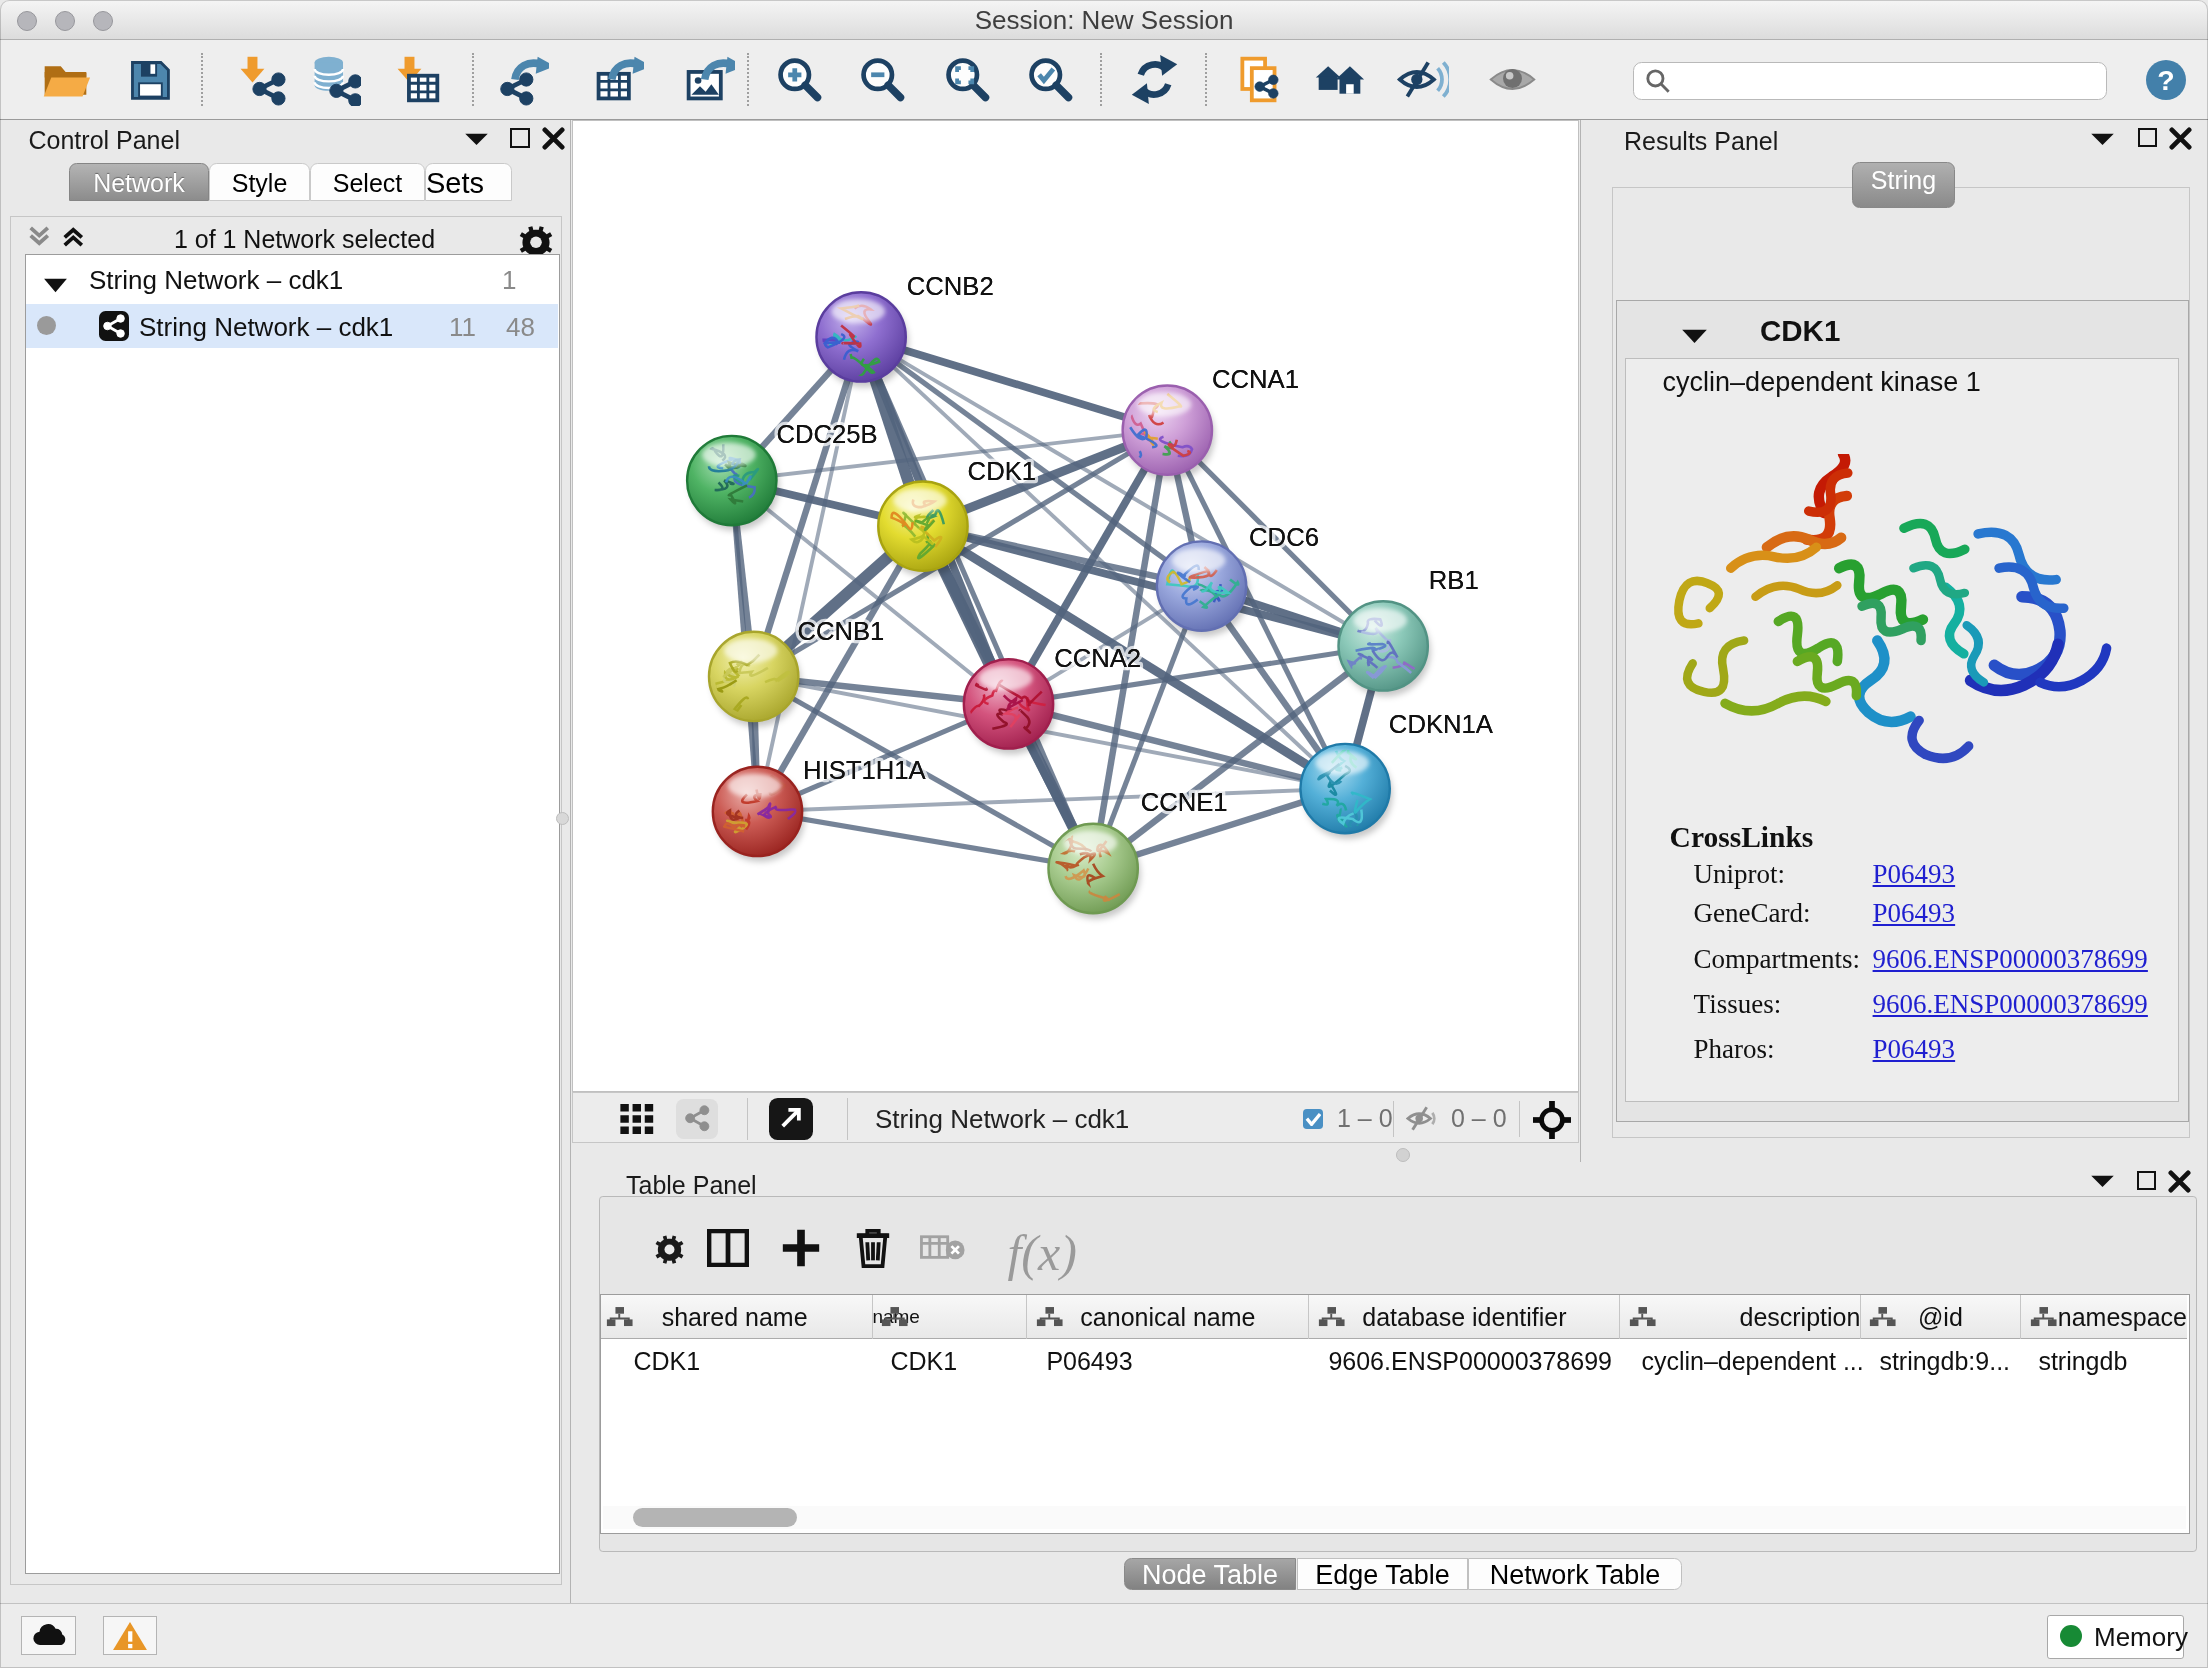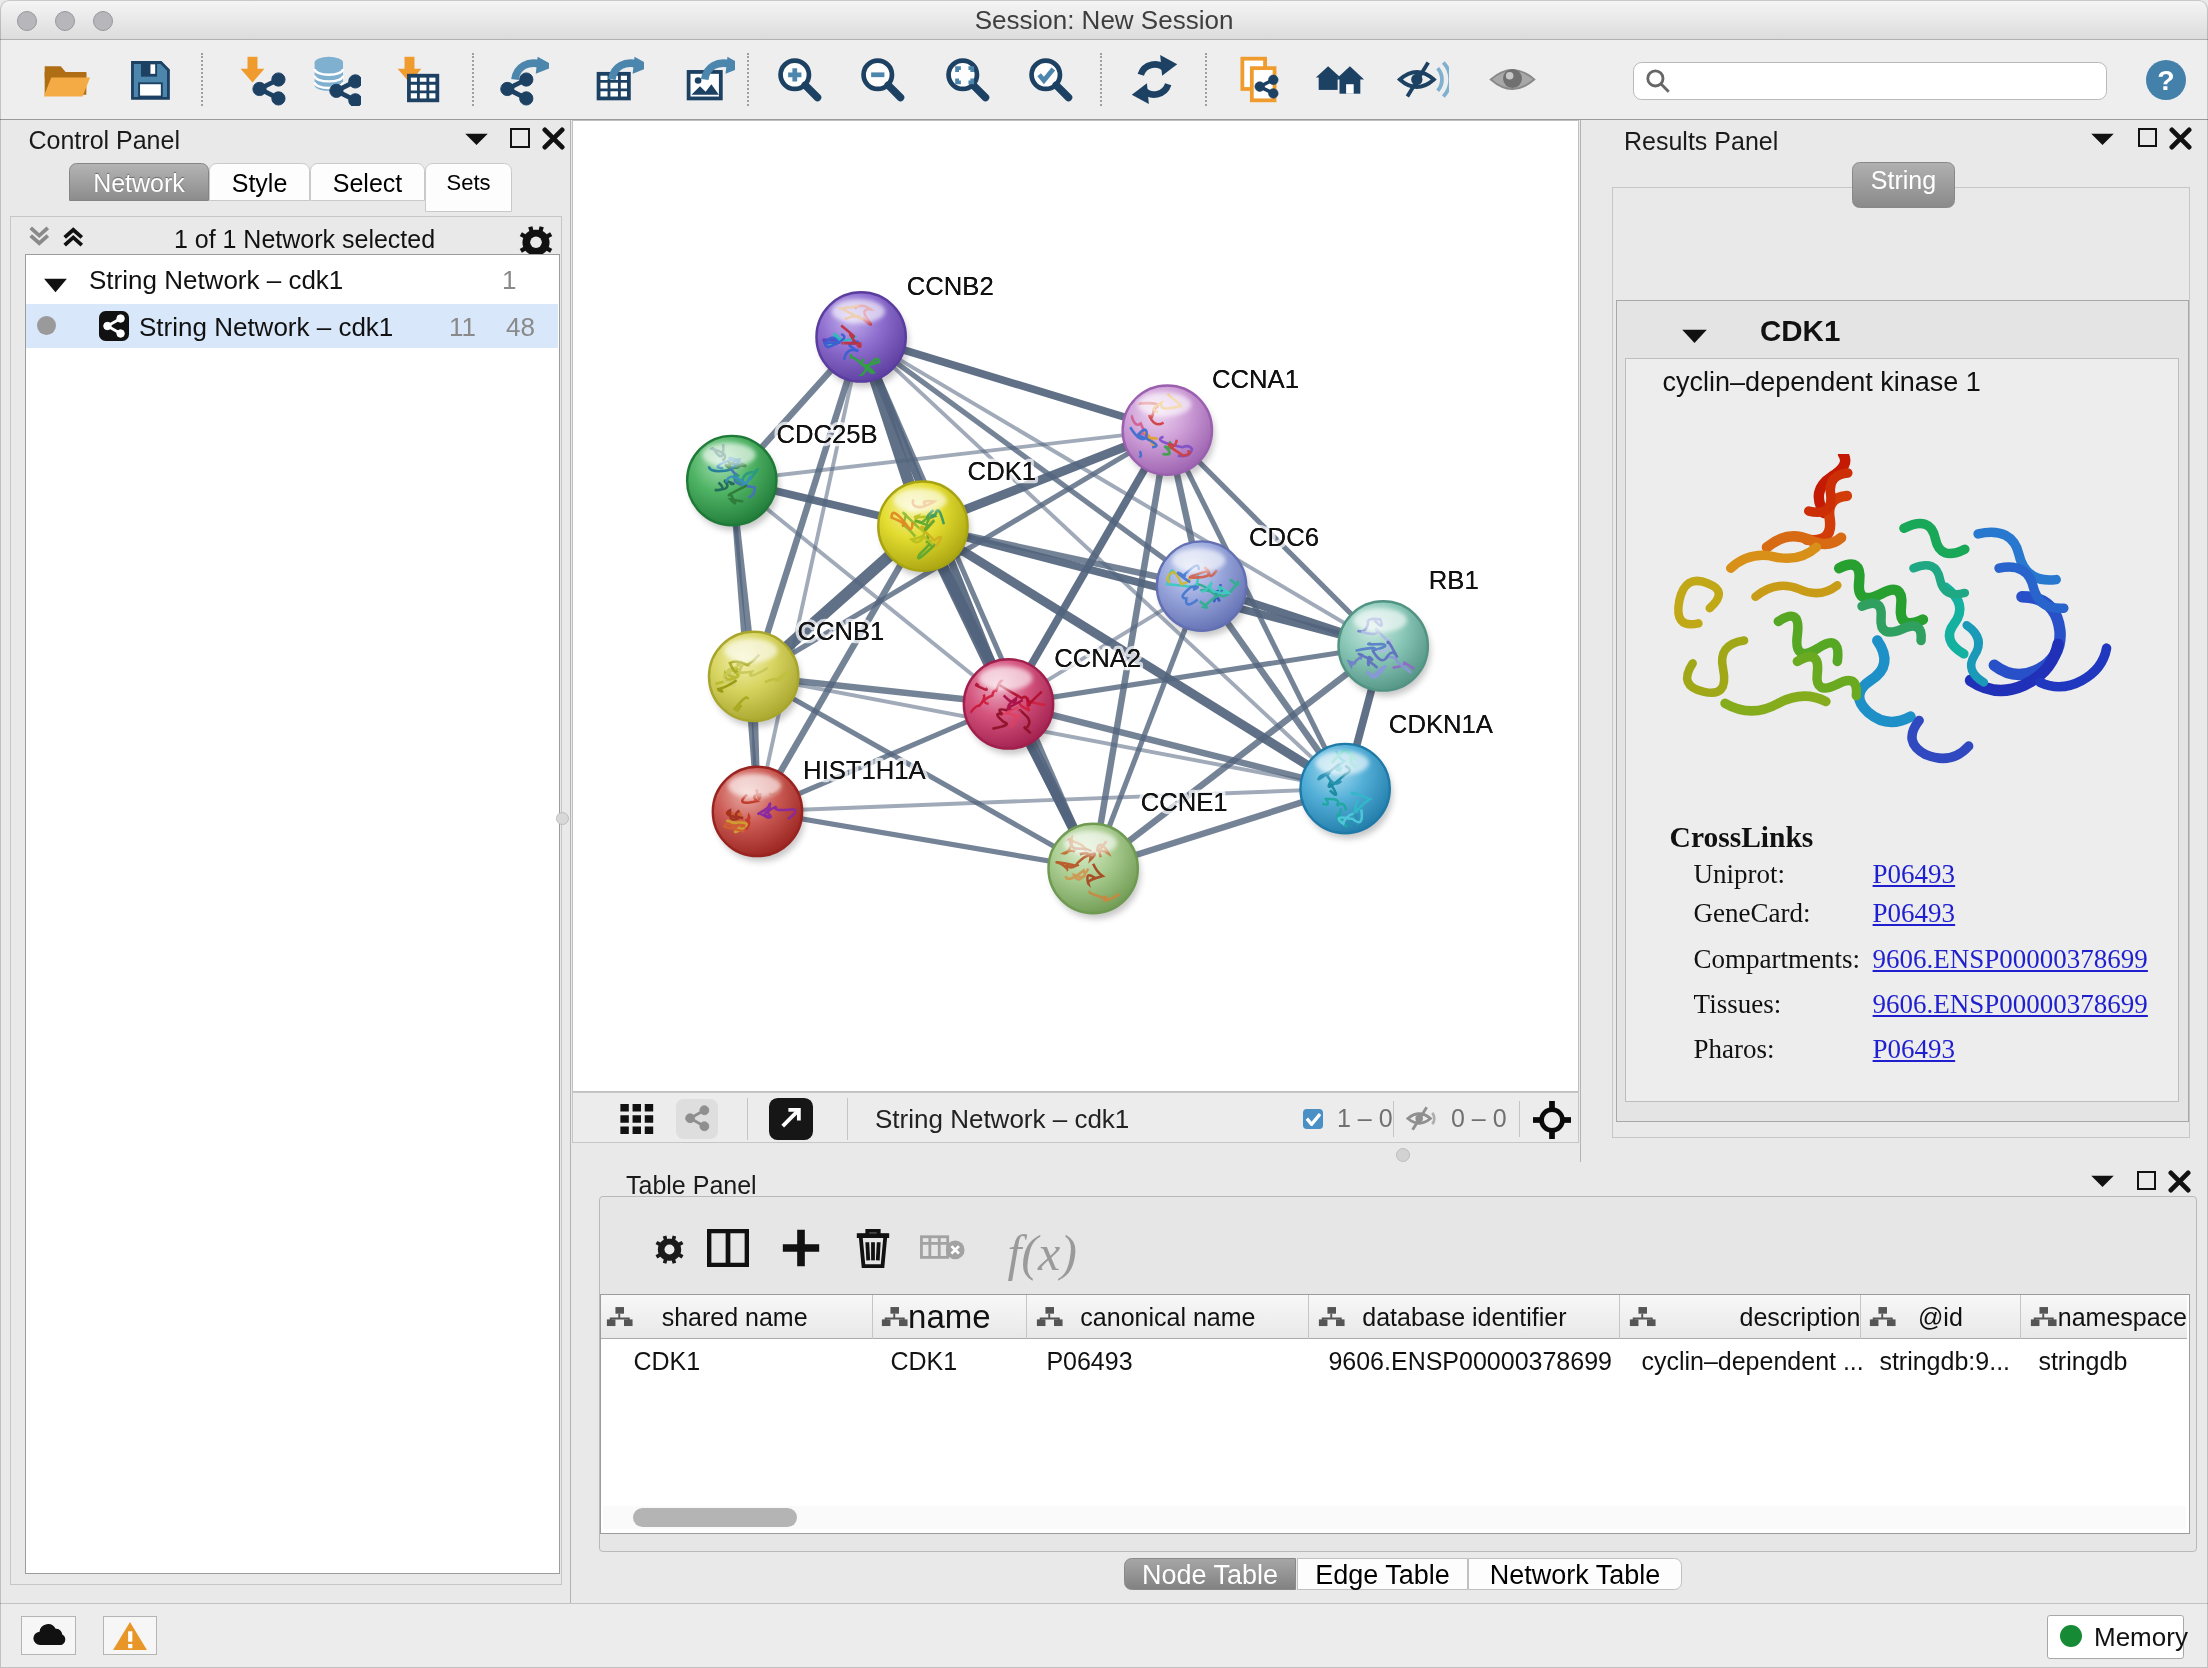--- a/index.html
+++ b/index.html
@@ -173,21 +173,21 @@
       <polygon points="1,3 25,3 13,15" fill="#111"></polygon>
     </svg>
  <div class="abs" style="left:510px;top:7.6px;width:20px;height:20px;border:2.9px solid #111"></div>
  <svg class="abs" style="left:542px;top:6.7px" width="23" height="23" viewBox="0 0 24 24">
       <path d="M3,3 L21,21 M21,3 L3,21" stroke="#111" stroke-width="5" stroke-linecap="round"></path>
     </svg>
 
  <div class="abs" style="left:69px;top:43px;width:140px;height:38px;background:linear-gradient(#b4b4b4,#8c8c8c);border:1px solid #858585;border-radius:7.6px 7.6px 0 0;color:#fff;font-size:25px;text-align:center;line-height:38px;text-shadow:0 -1px 1px #666">Network</div>
  <div class="abs" style="left:209px;top:43px;width:101px;height:38px;background:#fdfdfd;border:1px solid #c9c9c9;border-radius:7.6px 7.6px 0 0;font-size:25px;text-align:center;line-height:38px">Style</div>
  <div class="abs" style="left:310px;top:43px;width:115px;height:38px;background:#fdfdfd;border:1px solid #c9c9c9;border-radius:7.6px 7.6px 0 0;font-size:25px;text-align:center;line-height:38px">Select</div>
- <div class="abs" style="left:425px;top:43px;width:87px;height:49px;background:#fdfdfd;border:1px solid #c9c9c9;border-radius:7.6px 7.6px 0 0;font-size:22px;text-align:center;line-height:38px">Sets</div>
+ <div class="abs" style="left:425px;top:43px;width:87px;height:38px;background:#fdfdfd;border:1px solid #c9c9c9;border-radius:7.6px 7.6px 0 0;font-size:29px;line-height:38px">Sets</div>
 
  <div class="abs" style="left:9.5px;top:96px;width:552px;height:1369px;background:#e9e9e9;border:1px solid #c6c6c6"></div>
  <svg class="abs" style="left:25px;top:104px" width="28.5" height="25" viewBox="0 0 30 26">
       <g fill="none" stroke="#8a8a8a" stroke-width="4">
         <path d="M6,4 l9,8 9,-8"></path>
         <path d="M6,12 l9,8 9,-8"></path>
       </g>
     </svg>
  <svg class="abs" style="left:59px;top:104px" width="28.5" height="25" viewBox="0 0 30 26">
       <g fill="none" stroke="#111" stroke-width="4">
@@ -725,21 +725,21 @@
           </div>
           <div class="abs" style="left:271px;top:0;width:155px;height:44px;border-right:1.9px solid #c6c6c6">
       <svg class="abs" style="left:7.6px;top:11.4px" width="28.5" height="23" viewBox="0 0 30 24">
               <g fill="#555">
                 <rect x="11" y="1" width="9" height="7"></rect>
                 <rect x="2" y="14" width="9" height="7"></rect>
                 <rect x="20" y="14" width="9" height="7"></rect>
                 <path d="M14,8 h2 v4 h-2 z M5,12 h21 v2 H5 z M5,12 h2 v3 h-2 z M24,12 h2 v3 h-2 z"></path>
               </g>
             </svg>
-      <div style="text-align:center;font-size:33px;line-height:44px;color:#111">name</div>
+      <div style="text-align:left;font-size:19px;line-height:44px;color:#111">name</div>
           </div>
           <div class="abs" style="left:426px;top:0;width:282px;height:44px;border-right:1.9px solid #c6c6c6">
       <svg class="abs" style="left:7.6px;top:11.4px" width="28.5" height="23" viewBox="0 0 30 24">
               <g fill="#555">
                 <rect x="11" y="1" width="9" height="7"></rect>
                 <rect x="2" y="14" width="9" height="7"></rect>
                 <rect x="20" y="14" width="9" height="7"></rect>
                 <path d="M14,8 h2 v4 h-2 z M5,12 h21 v2 H5 z M5,12 h2 v3 h-2 z M24,12 h2 v3 h-2 z"></path>
               </g>
             </svg>

